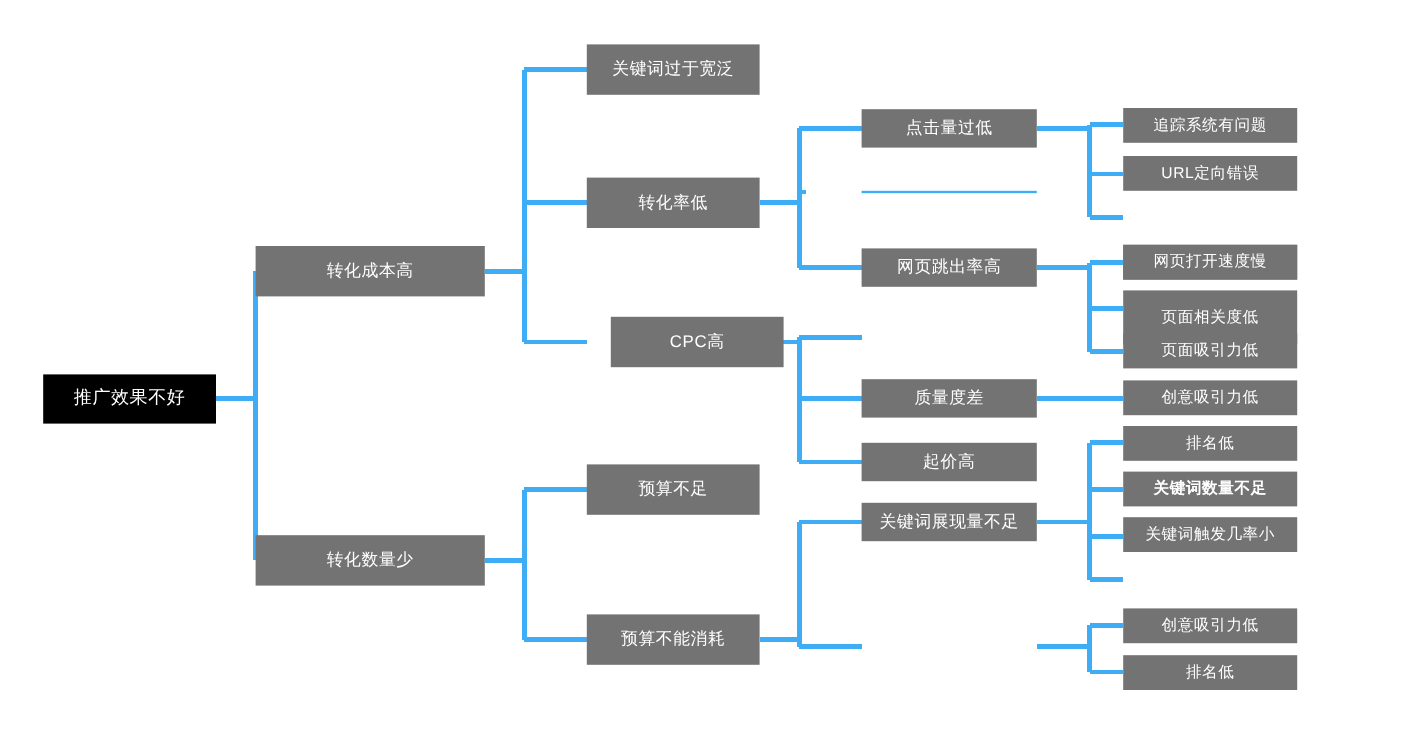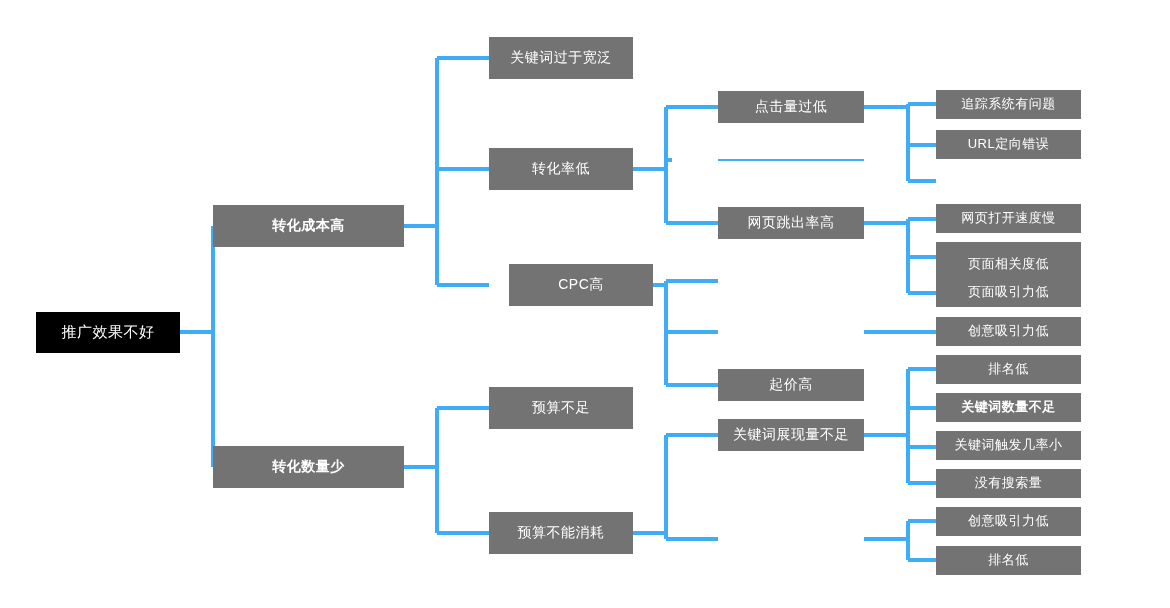--- a/index.html
+++ b/index.html
@@ -35,21 +35,21 @@
     user-select:none;
   }
   .node.root{
     background:#000000;
   }
   .node.empty{
     background:transparent;
     border-bottom:2px solid #3FADF5;
   }
   .lvl1{font-size:15px;}
-  .lvl2{font-size:14px;font-weight:bold;}
+  .lvl2{font-size:14px;}
   .lvl3{font-size:14px;}
   .lvl4{font-size:14px;}
   .lvl5{font-size:13px;}
 </style>
 </head>
 <body>
 
 <div id="canvas">
 
   <svg id="links" viewBox="0 0 1170 608" width="1170" height="608" xmlns="http://www.w3.org/2000/svg">
@@ -128,35 +128,35 @@
   <div class="node lvl3" style="left:489px;top:148px;width:144px;height:42px;">转化率低</div>
   <div class="node lvl3" style="left:489px;top:264px;width:144px;height:42px;margin-left:20px;">CPC高</div>
 
   <div class="node lvl3" style="left:489px;top:387px;width:144px;height:42px;">预算不足</div>
   <div class="node lvl3" style="left:489px;top:512px;width:144px;height:42px;">预算不能消耗</div>
 
   <div class="node lvl4" style="left:718px;top:91px;width:146px;height:32px;">点击量过低</div>
   <div class="node empty lvl4" style="left:718px;top:132px;width:146px;height:29px;"></div>
   <div class="node lvl4" style="left:718px;top:207px;width:146px;height:32px;">网页跳出率高</div>
 
+  <div class="node lvl4" style="left:718px;top:316px;width:146px;height:32px;">质量度差</div>
   <div class="node lvl4" style="left:718px;top:369px;width:146px;height:32px;">起价高</div>
 
   <div class="node lvl4" style="left:718px;top:419px;width:146px;height:32px;">关键词展现量不足</div>
 
   <div class="node lvl5" style="left:936px;top:90px;width:145px;height:29px;">追踪系统有问题</div>
   <div class="node lvl5" style="left:936px;top:130px;width:145px;height:29px;">URL定向错误</div>
   <div class="node lvl5" style="left:936px;top:166px;width:145px;height:29px;margin-top:38px;">恶意点击</div>
 
   <div class="node lvl5" style="left:936px;top:204px;width:145px;height:29px;">网页打开速度慢</div>
   <div class="node lvl5" style="left:936px;top:242px;width:145px;height:45px;">页面相关度低</div>
   <div class="node lvl5" style="left:936px;top:278px;width:145px;height:29px;">页面吸引力低</div>
 
   <div class="node lvl5" style="left:936px;top:317px;width:145px;height:29px;">创意吸引力低</div>
 
   <div class="node lvl5" style="left:936px;top:355px;width:145px;height:29px;">排名低</div>
   <div class="node lvl5" style="left:936px;top:393px;width:145px;height:29px;font-weight:bold;">关键词数量不足</div>
   <div class="node lvl5" style="left:936px;top:431px;width:145px;height:29px;">关键词触发几率小</div>
-  <div class="node lvl5" style="left:936px;top:469px;width:145px;height:29px;">没有搜索量</div>
 
   <div class="node lvl5" style="left:936px;top:507px;width:145px;height:29px;">创意吸引力低</div>
   <div class="node lvl5" style="left:936px;top:546px;width:145px;height:29px;">排名低</div>
 
 </div>
 
 </body></html>

